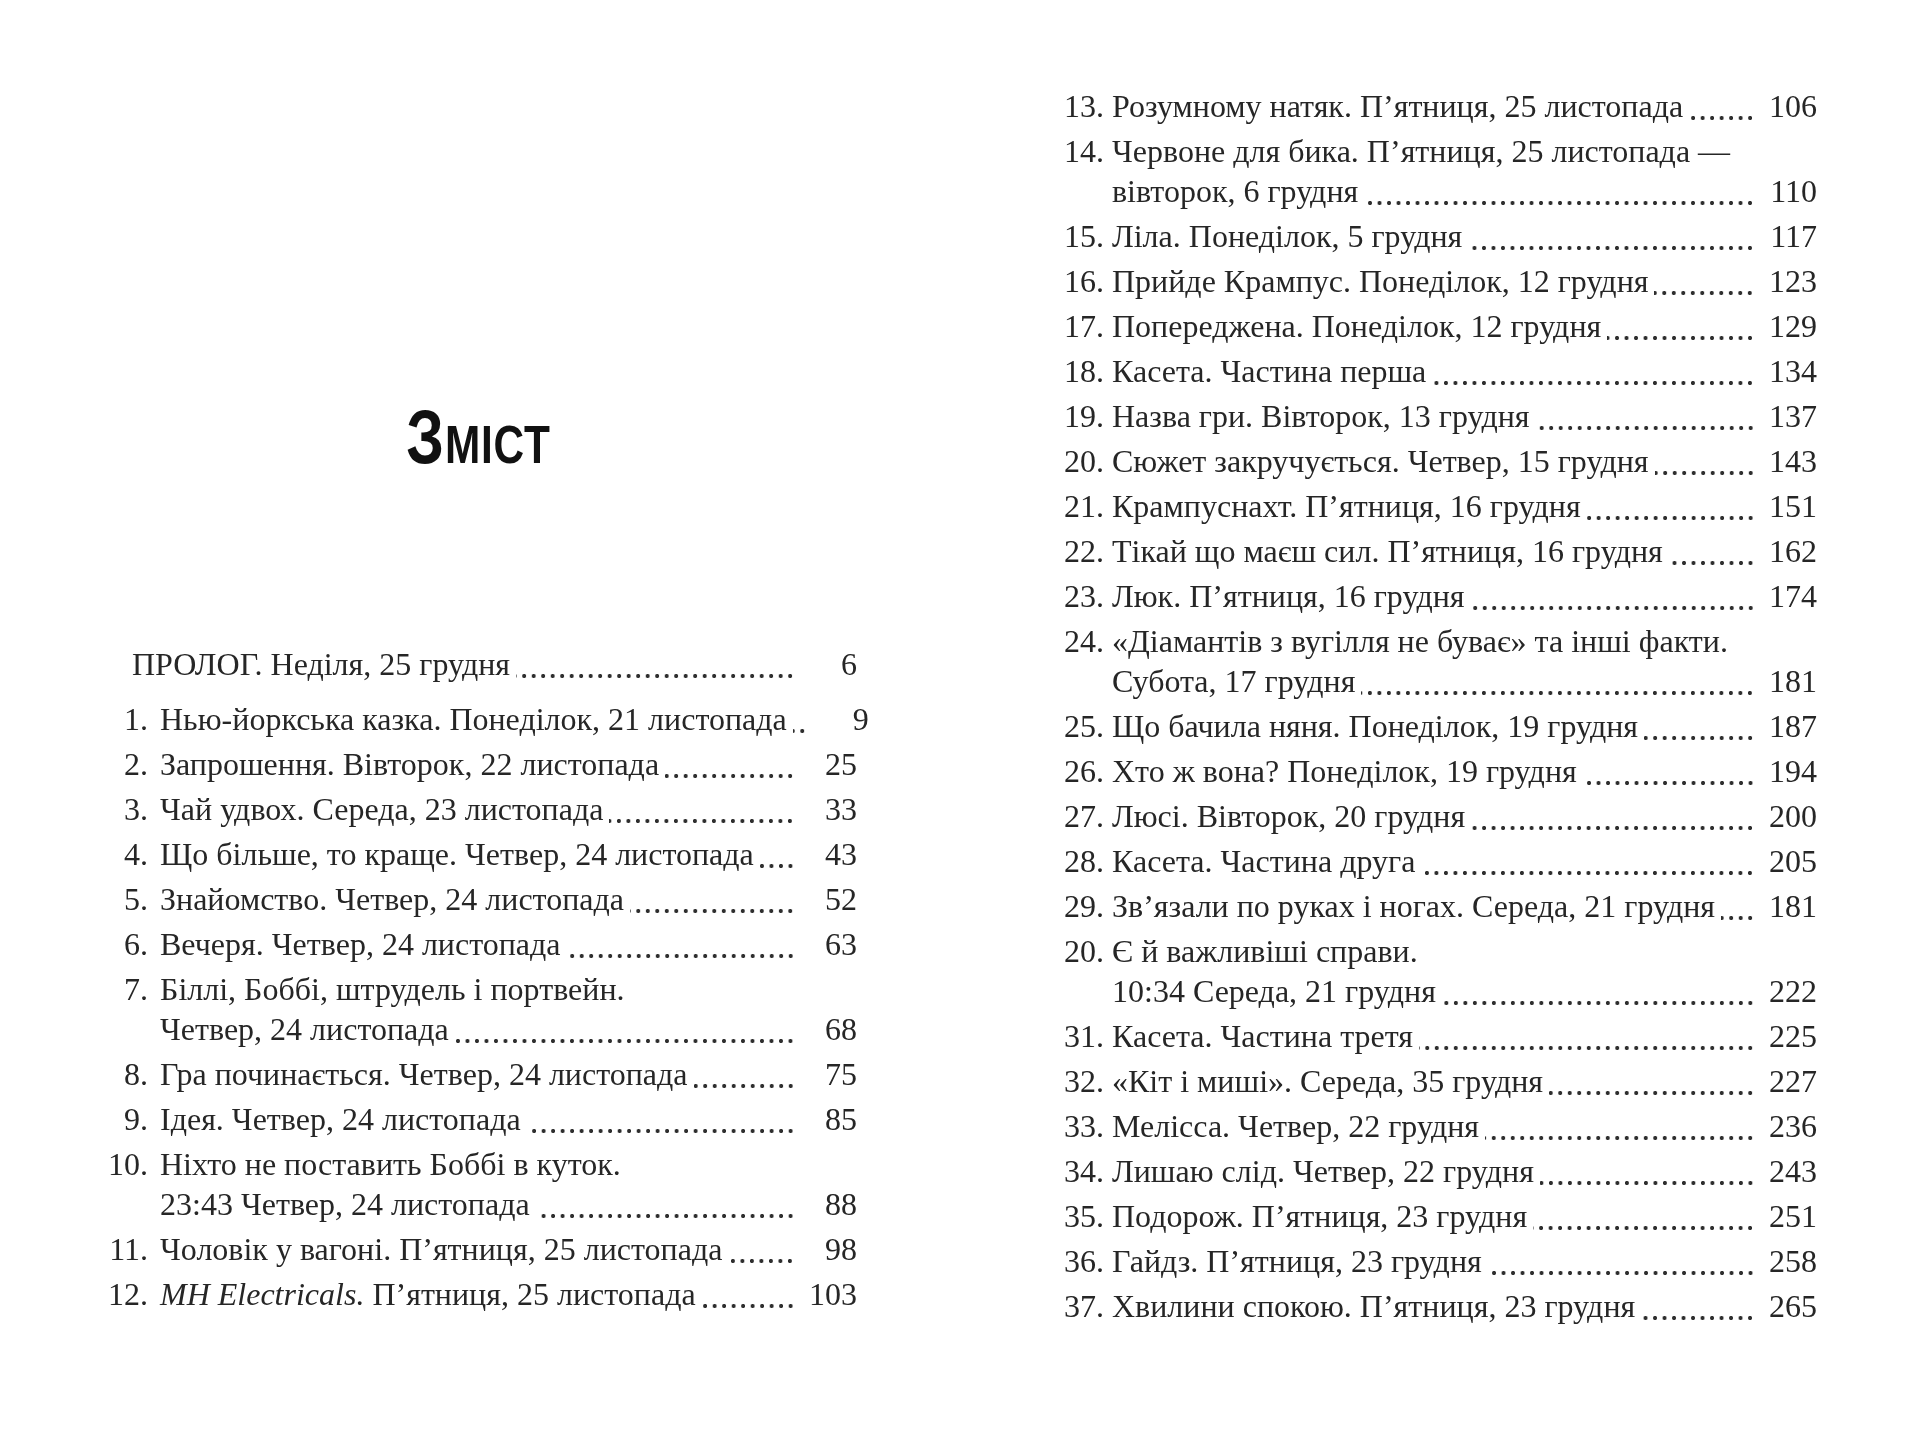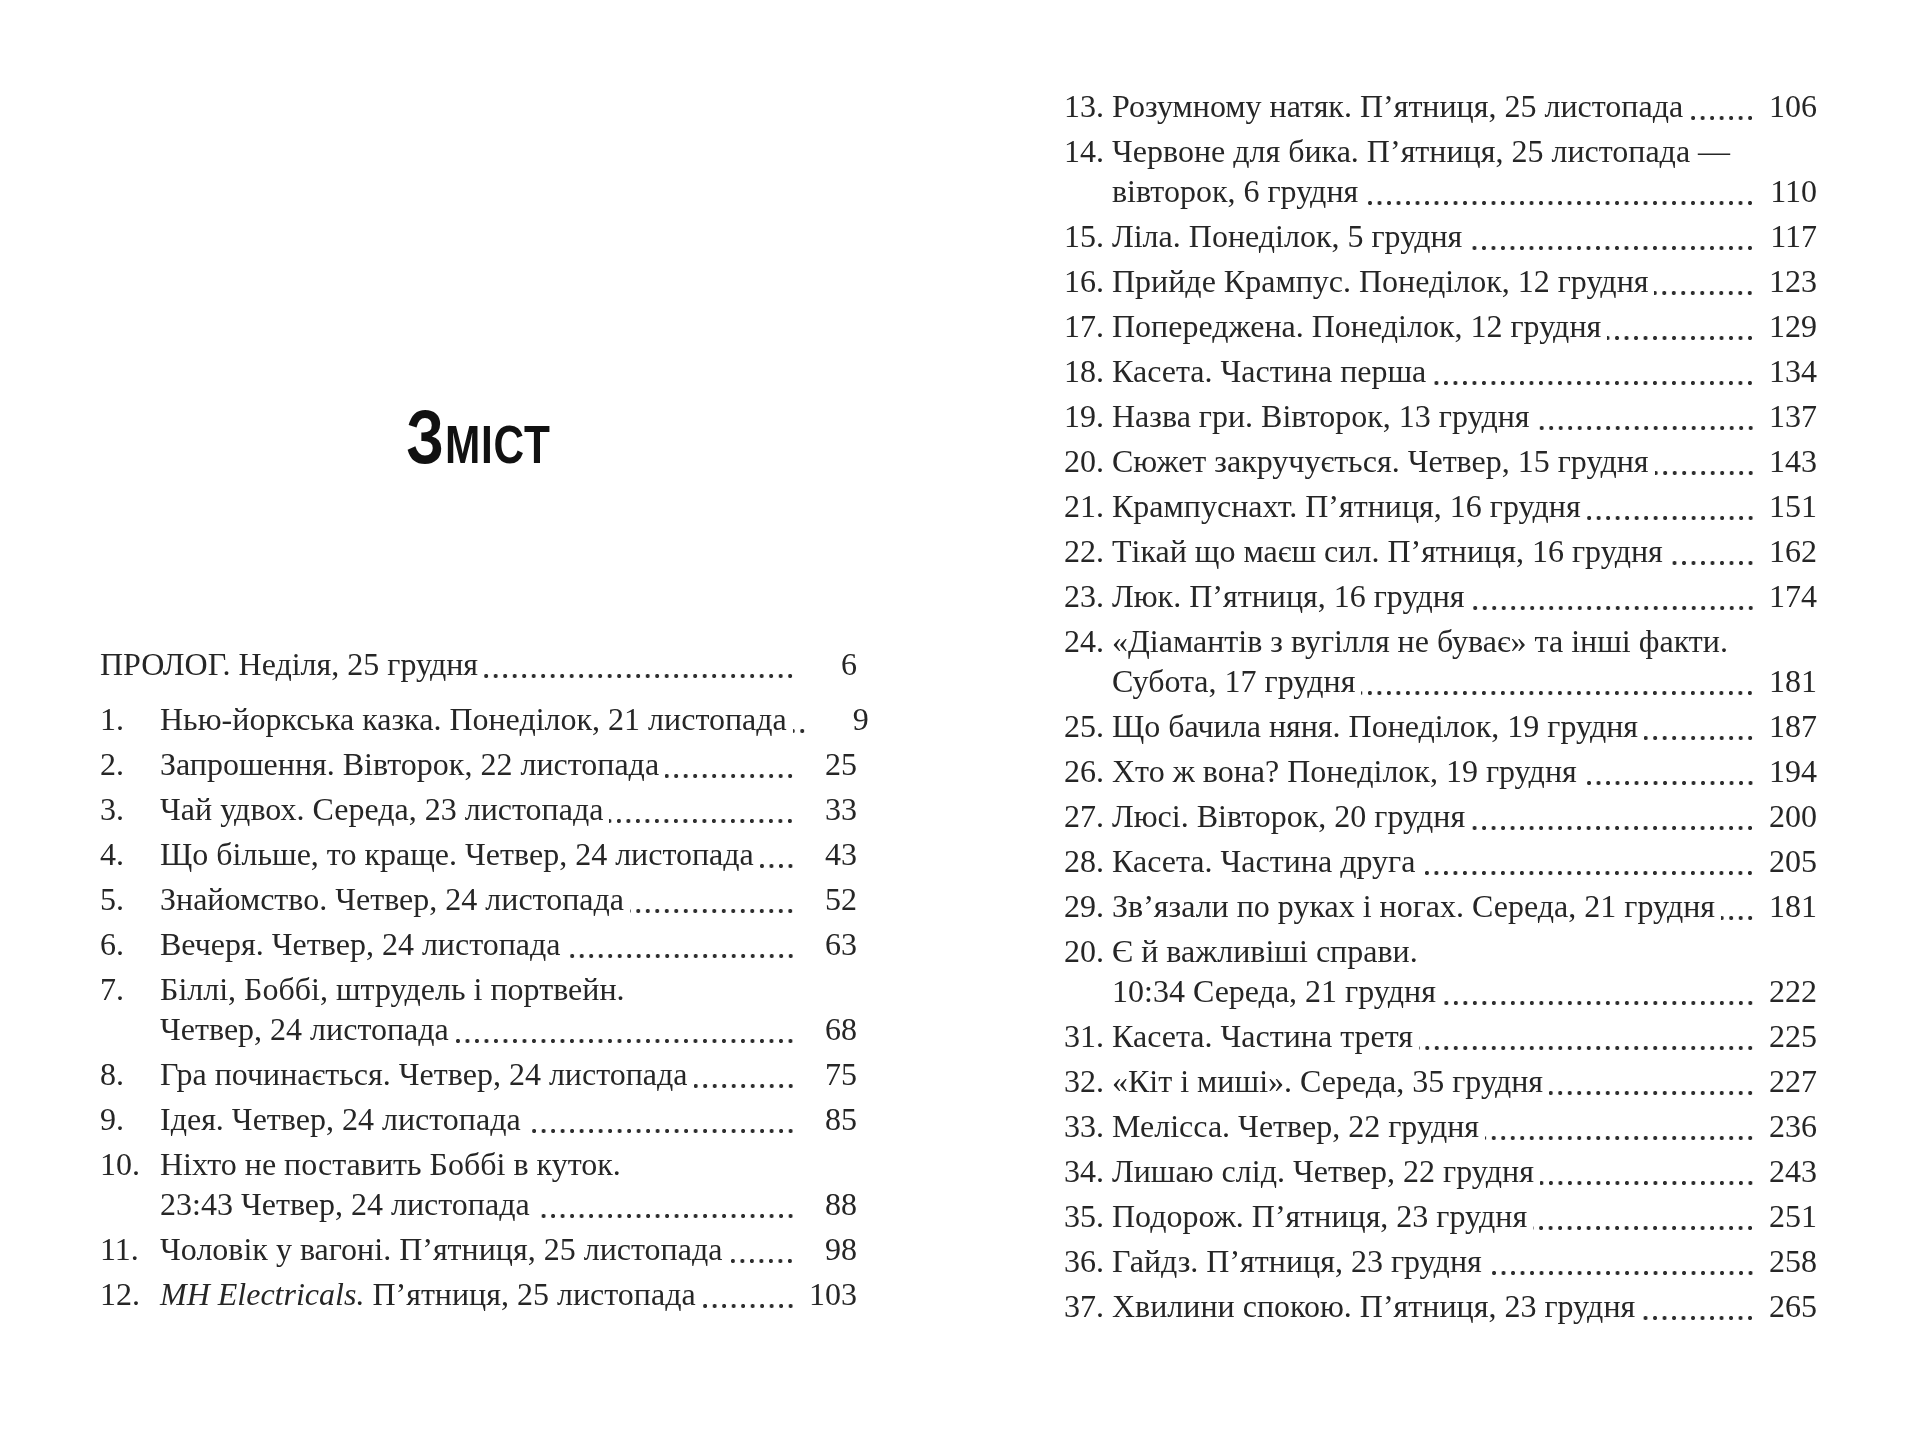--- a/index.html
+++ b/index.html
@@ -32,25 +32,26 @@
 
   .col {
     position: absolute;
     font-size: 32px;
     line-height: 40px;
   }
   .col-left  { left: 100px;  top: 644px; width: 757px; }
   .col-right { left: 1064px; top: 86px;  width: 753px; }
 
   .toc-entry { margin-bottom: 5px; }
-  .toc-entry.gap-after { margin-bottom: 15px; }
+  .toc-entry.gap-after { margin-bottom: 15px; margin-left: 32px; }
 
   .toc-line { display: flex; align-items: stretch; }
   .num {
     flex: 0 0 auto;
+    text-align: right;
     margin-right: 12px;
   }
   .col-left  .num { width: 48px; }
   .col-right .num { width: 36px; }
   .col-left  .toc-line.cont { padding-left: 60px; }
   .col-right .toc-line.cont { padding-left: 48px; justify-content: flex-end; }
 
   .toc-text { flex: 0 1 auto; white-space: nowrap; }
   .toc-text i { font-style: italic; }
 

